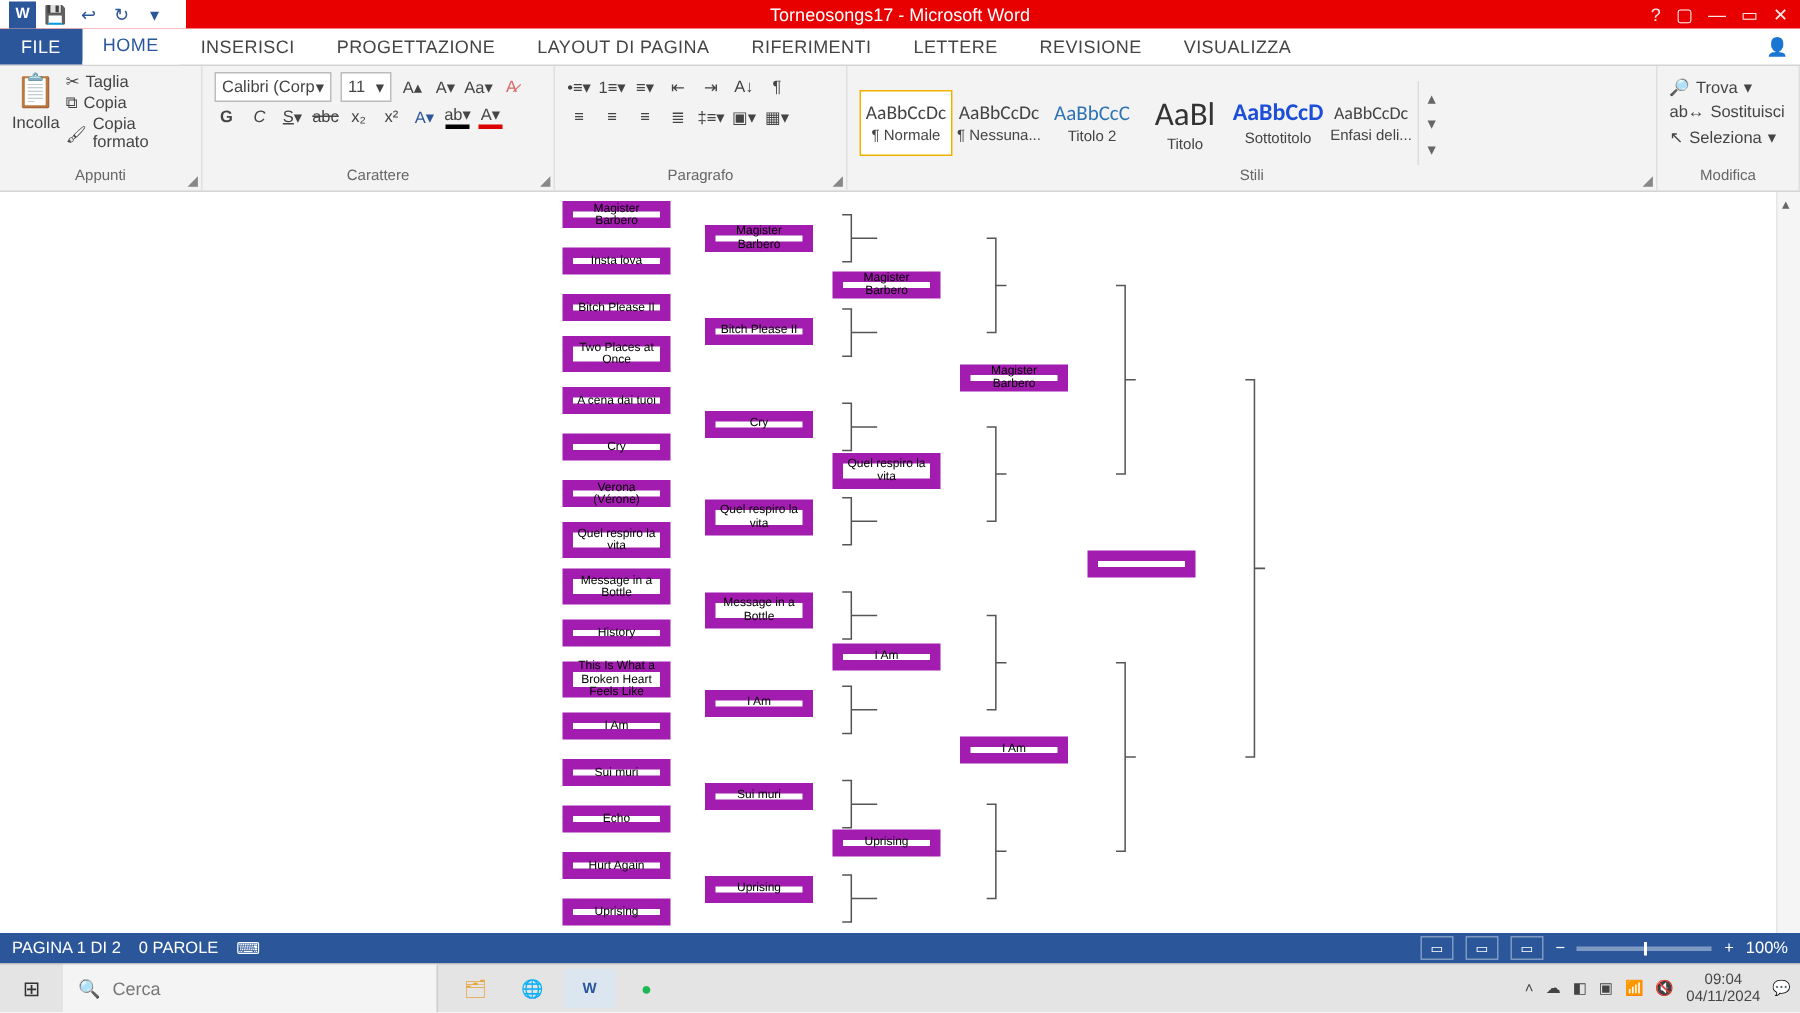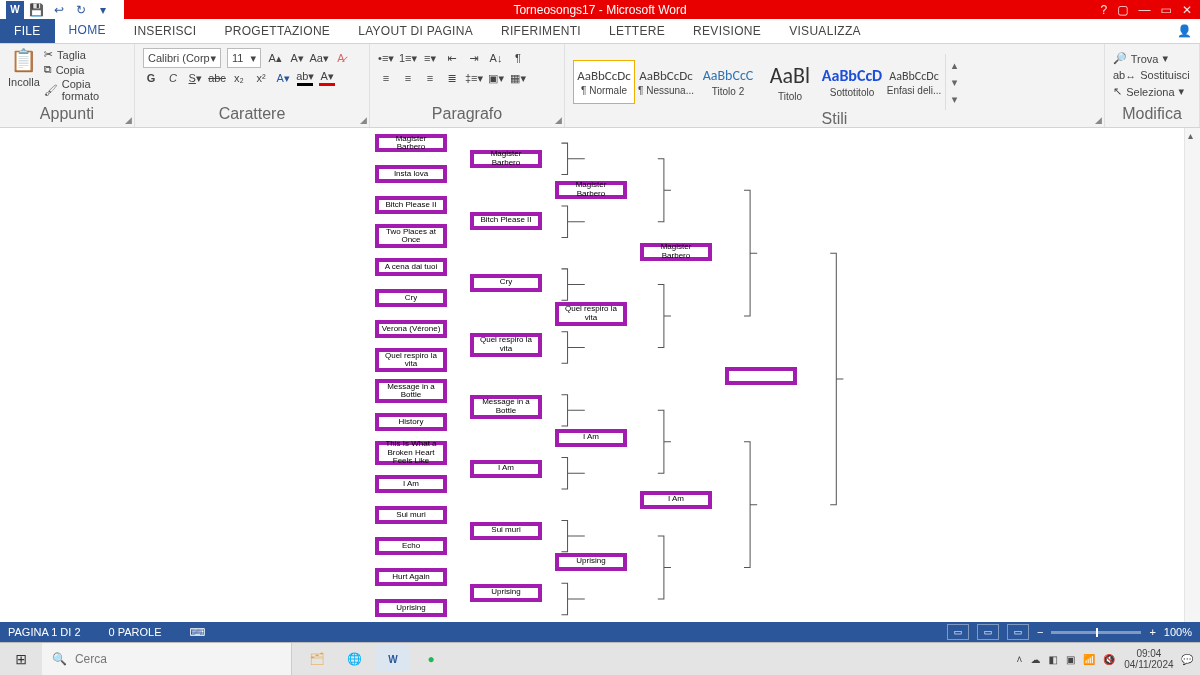--- a/index.html
+++ b/index.html
@@ -17,21 +17,21 @@
 .ribbon-tabs { height: 25px; background: #fff; display: flex; align-items: stretch; border-bottom: 1px solid #d4d4d4; font-size: 12px; }
 .ribbon-tabs .tab { padding: 0 14px; display:flex; align-items:center; color:#444; cursor:pointer; text-transform: uppercase; letter-spacing: .3px;}
 .ribbon-tabs .tab.file { background:#2b579a; color:#fff; }
 .ribbon-tabs .tab.active { color:#2b579a; border-bottom: 2px solid #fff;}
 .ribbon-tabs .spacer { flex:1;}
 .ribbon-tabs .acct { width: 30px; display:flex; align-items:center; justify-content:center; color:#888;}
 
 
 .ribbon { height: 84px; background:#f3f3f3; border-bottom:1px solid #d4d4d4; display:flex; font-size:11px; color:#444;}
 .rgroup { border-right:1px solid #e0e0e0; padding: 4px 8px 2px 8px; display:flex; flex-direction:column; position:relative;}
-.rgroup .glabel{ text-align:center; color:#666; font-size:16px; margin-top:auto; padding-bottom:2px;}
+.rgroup .glabel{ text-align:center; color:#666; font-size:10px; margin-top:auto; padding-bottom:2px;}
 .rgroup .dialog-launcher { position:absolute; right:2px; bottom:2px; font-size:9px; color:#888;}
 .row { display:flex; align-items:center; gap:6px; height:20px;}
 
 .clip-col{ display:flex; gap:4px; align-items:flex-start;}
 .big-paste { display:flex; flex-direction:column; align-items:center; gap:2px; }
 .big-paste .ic{ font-size:22px; color:#c97f2e;}
 .clip-small { display:flex; flex-direction:column; gap:2px; font-size:11px;}
 .clip-small div{ display:flex; align-items:center; gap:4px;}
 
 .font-box, .size-box { border:1px solid #bbb; background:#fff; height:20px; font-size:11px; display:flex; align-items:center; padding:0 4px;}
@@ -50,27 +50,27 @@
 .edit-col div{ display:flex; align-items:center; gap:4px;}
 
 
 .doc-area { position:absolute; top:128px; left:0; right:0; bottom:33px; background:#fff; overflow:hidden;}
 .page { position:absolute; left:120px; top:0; width:960px; height:100%; background:#fff;}
 .scroll-hint{ position:absolute; right:0; top:0; width:16px; bottom:0; background:#f5f5f5; border-left:1px solid #e5e5e5;}
 .scroll-hint .up{ position:absolute; top:2px; left:3px; font-size:10px; color:#666;}
 
 
 .bracket { position:absolute; left:255px; top:6px; right:40px; bottom:6px;}
-.node { position:absolute; width:72px; height:18px; border:4px solid #a21caf; font-size:8px; display:flex; align-items:center; justify-content:center; text-align:center; line-height:1.05; padding:0 2px; background:#fff;}
+.node { position:absolute; width:72px; height:18px; border:7px solid #a21caf; font-size:8px; display:flex; align-items:center; justify-content:center; text-align:center; line-height:1.05; padding:0 2px; background:#fff;}
 .node.two{ height:24px;}
 svg.lines{ position:absolute; left:0; top:0; width:100%; height:100%; pointer-events:none;}
 svg.lines path{ stroke:#555; stroke-width:1; fill:none;}
 
 
-.status { position:absolute; left:0; right:0; bottom:33px; height:20px; background:#2b579a; color:#fff; font-size:11px; display:flex; align-items:center; padding:0 8px; gap:28px;}
+.status { position:absolute; left:0; right:0; bottom:33px; height:20px; background:#2b579a; color:#fff; font-size:11px; display:flex; align-items:center; padding:0 8px; gap:12px;}
 .status .right{ margin-left:auto; display:flex; align-items:center; gap:8px;}
 .view-btn{ width:22px; height:16px; border:1px solid rgba(255,255,255,.4); display:flex; align-items:center; justify-content:center; font-size:9px;}
 .zoom-track{ width:90px; height:3px; background:rgba(255,255,255,.4); position:relative;}
 .zoom-track .thumb{ position:absolute; left:50%; top:-3px; width:2px; height:9px; background:#fff;}
 
 
 .taskbar{ position:absolute; left:0; right:0; bottom:0; height:33px; background:#e4e4e4; border-top:1px solid #bbb; display:flex; align-items:center; font-size:12px; color:#333;}
 .taskbar .start{ width:42px; height:100%; display:flex; align-items:center; justify-content:center; font-size:14px;}
 .taskbar .search{ flex:0 0 250px; height:100%; display:flex; align-items:center; gap:8px; padding-left:10px; border-right:1px solid #ccc; background:#f4f4f4;}
 .taskbar .tb-icons{ display:flex; align-items:center; gap:4px; padding-left:8px;}

